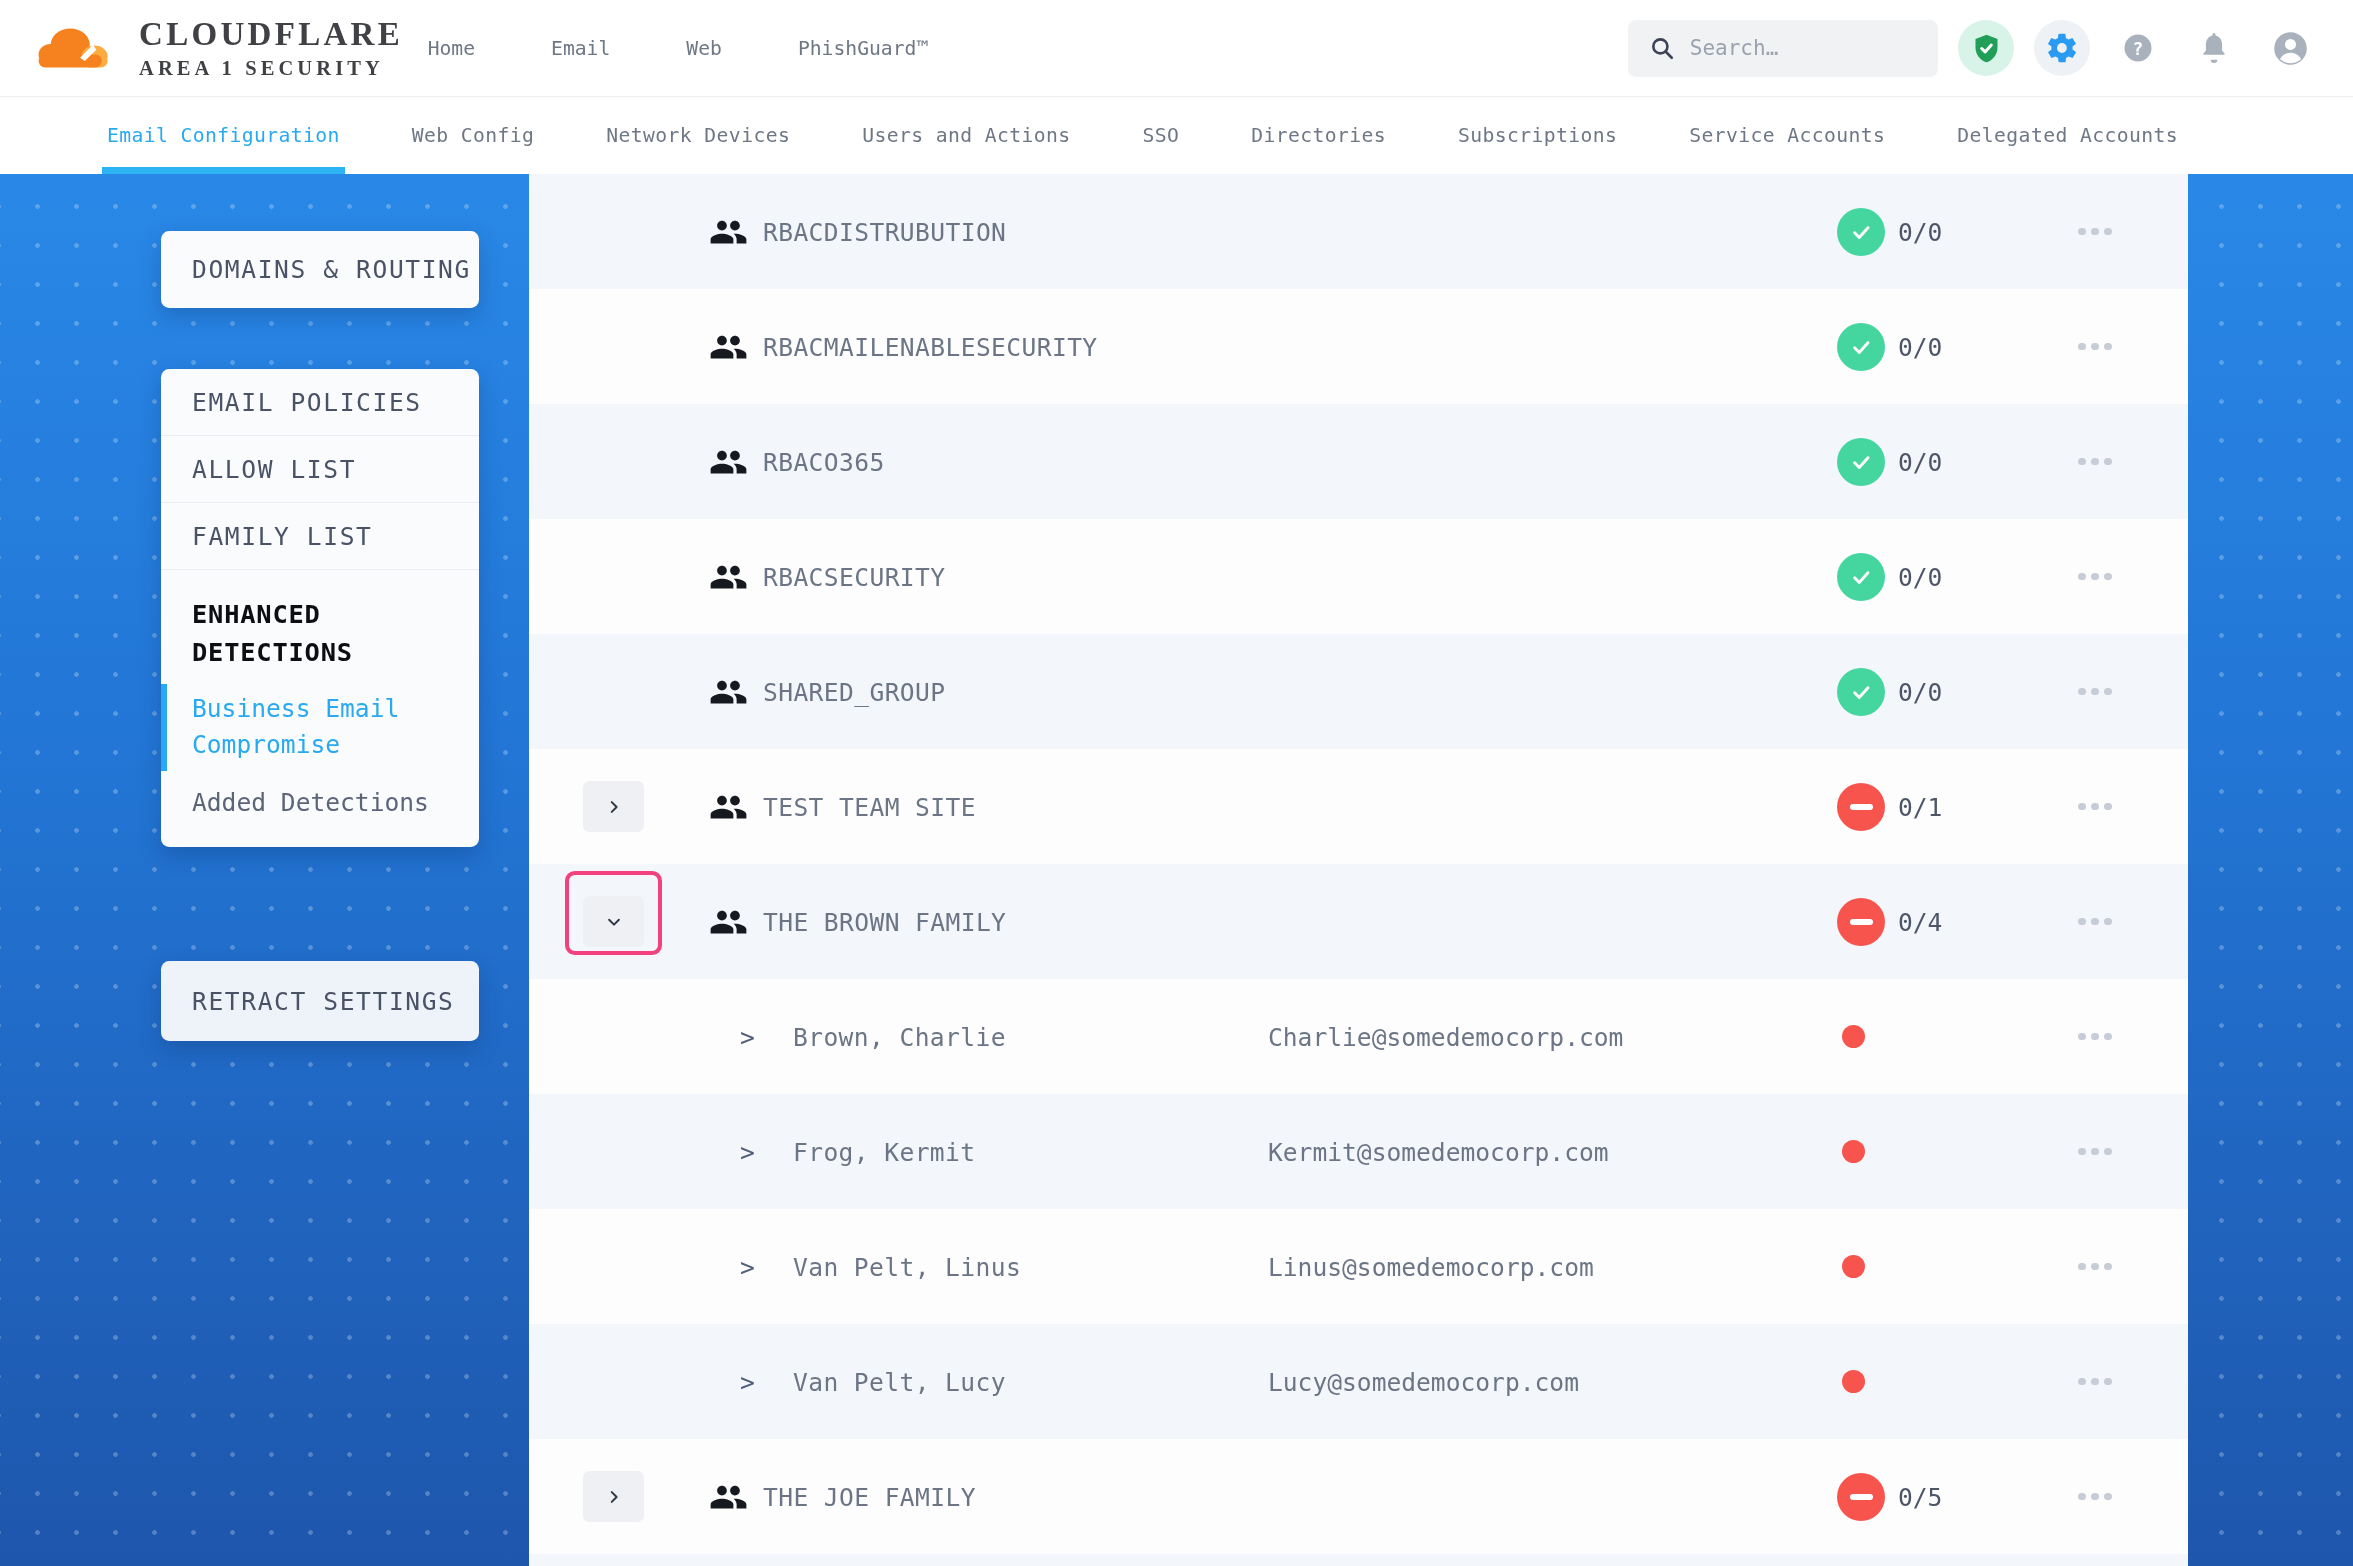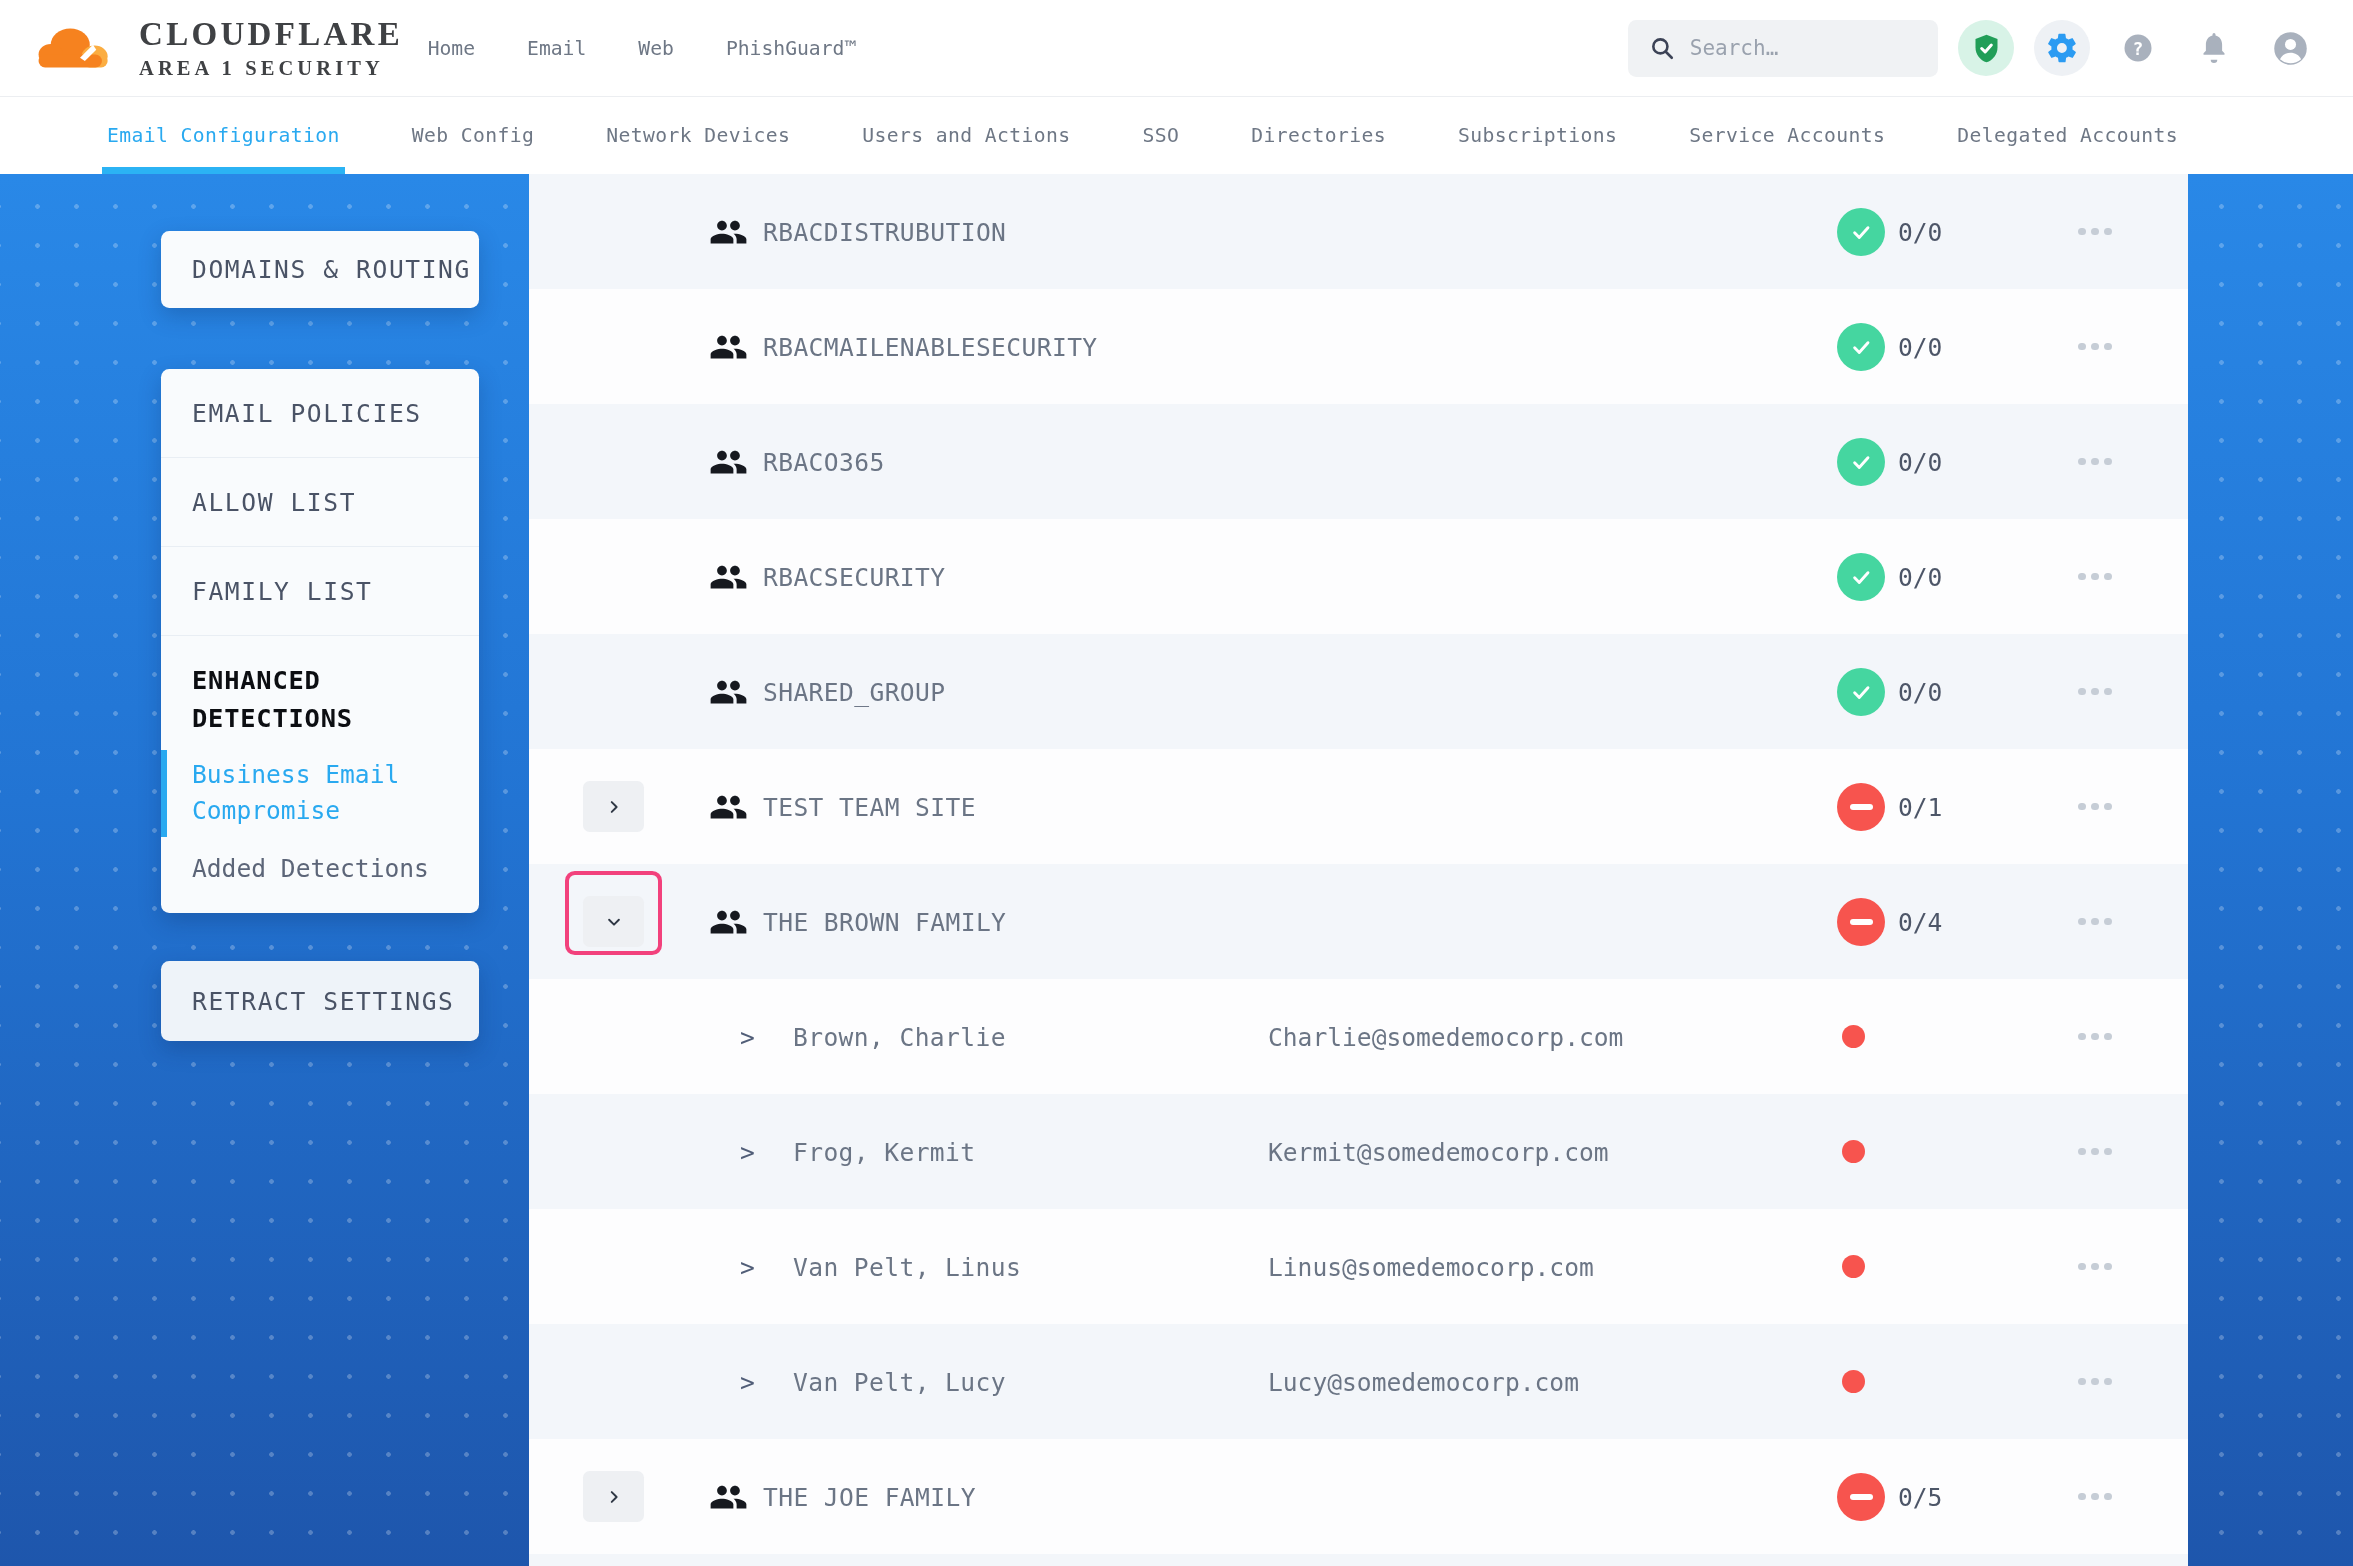--- a/index.html
+++ b/index.html
@@ -8,21 +8,21 @@
 
   
   .topbar { height:97px; background:#ffffff; display:flex; align-items:center;
     position:relative; z-index:3; border-bottom:0.8px solid #eceef1; }
   .brand { margin-left:34px; display:flex; align-items:center; gap:13px; }
   .logo-svg { width:92px; height:52px; }
   .brand-text { display:flex; flex-direction:column; gap:3.3px;
     font-family:Liberation Serif, serif; color:#3f4144; }
   .brand-line1 { font-size:33px; font-weight:bold; letter-spacing:3.3px; }
   .brand-line2 { font-size:20.5px; font-weight:bold; letter-spacing:4.1px; }
-  .primary-nav { display:flex; gap:52px; margin-left:24.6px; }
+  .primary-nav { display:flex; gap:76px; margin-left:24.6px; }
   .pnav-item { font-size:19.7px; color:#6e7785; cursor:pointer; }
   .topbar-right { margin-left:auto; margin-right:36px; display:flex; align-items:center; gap:20px; }
   .searchbox { width:310px; height:57px; background:#f0f2f4; border-radius:8.2px;
     display:flex; align-items:center; padding-left:21px; gap:14.8px; }
   .searchbox svg { flex:none; }
   .search-input { border:none; outline:none; background:transparent; width:213px;
     font-family:inherit; font-size:21px; color:#3c4356; }
   .search-input::placeholder { color:#9aa2ae; }
   .icon-chip { width:56px; height:56px; border-radius:50%;
     display:flex; align-items:center; justify-content:center; cursor:pointer; }
@@ -44,21 +44,21 @@
   .content::before { content:""; position:absolute; inset:0;
     background-image:radial-gradient(circle, rgba(255,255,255,0.25) 2px, rgba(255,255,255,0) 2.6px);
     background-size:39px 39px; background-position:18px 13px; }
 
   
   .card { position:absolute; left:161px; width:318px; background:#f9fbfd;
     border-radius:8.2px; box-shadow:0 8.2px 21px rgba(10,40,90,.25); z-index:2; }
   .card-label { font-size:24.6px; letter-spacing:1.6px; color:#4a5366; }
   .card-domains { top:57px; height:77px; display:flex; align-items:center; padding-left:31px; cursor:pointer; }
   .card-policies { top:195px; padding-bottom:24.6px; }
-  .menu-item { height:89px; display:flex; align-items:center; padding-left:31px;
+  .menu-item { height:67px; display:flex; align-items:center; padding-left:31px;
     font-size:24.6px; letter-spacing:1.6px; color:#4a5366; border-bottom:1.6px solid #e9eef4; cursor:pointer; }
   .enhanced-title { padding:24.6px 31px 0 31px; font-size:25.4px; font-weight:bold;
     color:#0c0e12; line-height:1.5; letter-spacing:0.8px; }
   .subitem { position:relative; margin-top:19.7px; padding:0 36px 0 31px;
     font-size:24.6px; line-height:1.5; color:#5c6578; cursor:pointer; }
   .subitem + .subitem { margin-top:21px; }
   .subitem.active { color:#29a9f0; }
   .subitem.active::before { content:""; position:absolute; left:0; top:-6.6px; bottom:-6.6px;
     width:5.7px; background:#29a9f0; }
   .card-retract { top:787px; height:80px; background:#eef3f9; display:flex;

